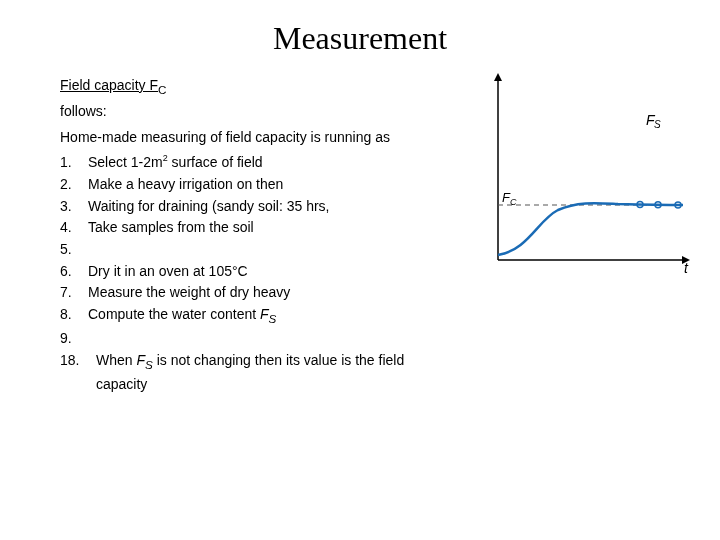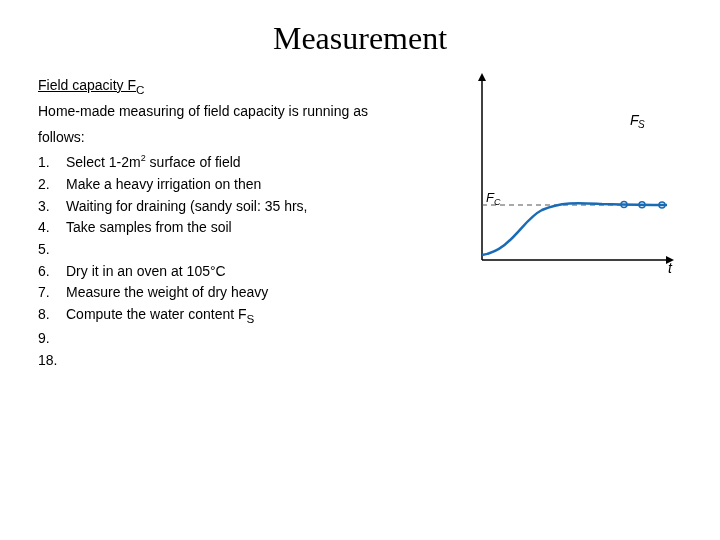--- a/index.html
+++ b/index.html
@@ -7,36 +7,37 @@
       width: 720px;
       height: 540px;
       background: #ffffff;
       font-family: Arial, sans-serif;
       overflow: hidden;
       position: relative;
     }
     .page {
       width: 720px;
       height: 464px;
-      padding: 20px 38px;
+      padding: 20px 22px;
       position: relative;
     }
     .title {
       text-align: center;
       font-size: 32px;
       font-weight: normal;
       font-family: 'Times New Roman', Times, serif;
       margin-bottom: 18px;
       color: #000;
     }
     .content-area {
       display: flex;
       flex-direction: row;
       align-items: flex-start;
       gap: 10px;
+      margin-left: 38px;
     }
     .text-section {
       flex: 1;
       font-size: 14px;
       color: #000;
       line-height: 1.55;
     }
     .field-capacity-heading {
       text-decoration: underline;
       font-size: 14px;
@@ -60,20 +61,21 @@
       min-width: 28px;
       font-size: 14px;
     }
     .step-text {
       font-size: 14px;
     }
     sup {
       font-size: 9px;
     }
     .italic-var {
+      font-style: italic;
     }
     .chart-area {
       width: 230px;
       flex-shrink: 0;
       position: relative;
       margin-top: -10px;
     }
     svg.chart {
       width: 230px;
       height: 230px;
@@ -84,22 +86,22 @@
 
 <div class="page">
   <h1 class="title">Measurement</h1>
 
   <div class="content-area">
     <div class="text-section">
 
       <div class="field-capacity-heading">
         Field capacity F<sub>C</sub>
       </div>
+      <div class="intro-text">follows:</div>
       <div class="intro-text">Home-made measuring of field capacity is running as</div>
-      <div class="intro-text">follows:</div>
 
       <ol class="steps-list">
         <li>
           <span class="step-num">1.</span>
           <span class="step-text">Select 1-2m<sup>2</sup> surface of field</span>
         </li>
         <li>
           <span class="step-num">2.</span>
           <span class="step-text">Make a heavy irrigation on then</span>
         </li>
@@ -124,20 +126,21 @@
         </li>
         <li>
           <span class="step-num">8.</span>
           <span class="step-text">Compute the water content <span class="italic-var">F<sub>S</sub></span></span>
         </li>
         <li>
           <span class="step-num">9.</span>
         </li>
         <li>
           <span class="step-num" style="min-width:36px;">18.</span>
+          <span class="step-text">When <span class="italic-var">F<sub>S</sub></span> is not changing then its value is the field capacity</span>
         </li>
       </ol>
     </div>
 
     <div class="chart-area">
       <svg class="chart" viewBox="0 0 230 230">
 
         <line x1="30" y1="10" x2="30" y2="195" stroke="#000" stroke-width="1.5"></line>
 
         <line x1="30" y1="195" x2="220" y2="195" stroke="#000" stroke-width="1.5"></line>

